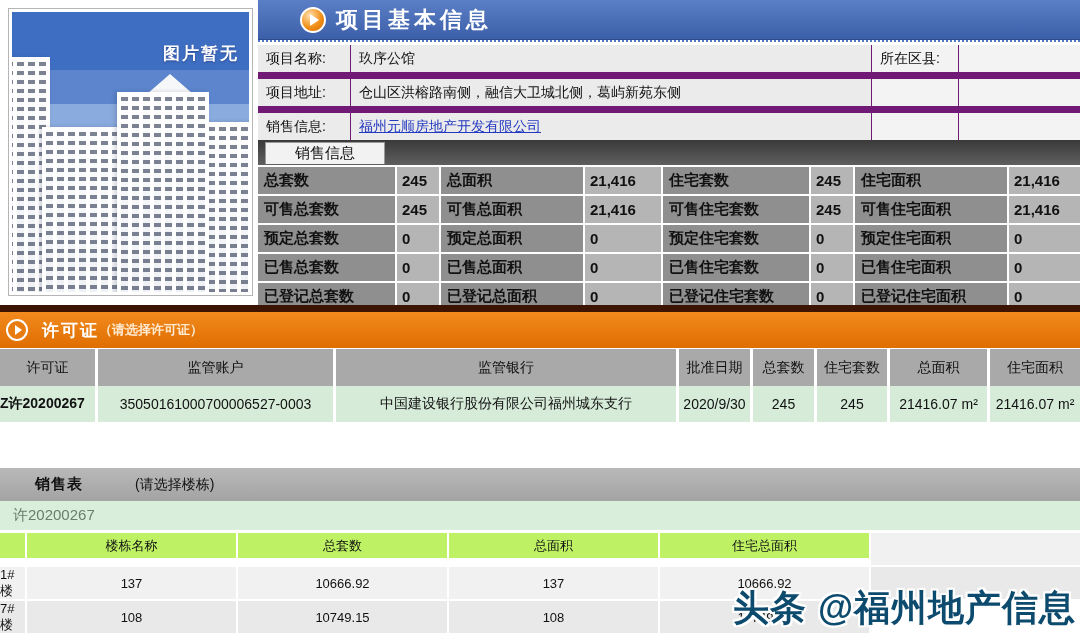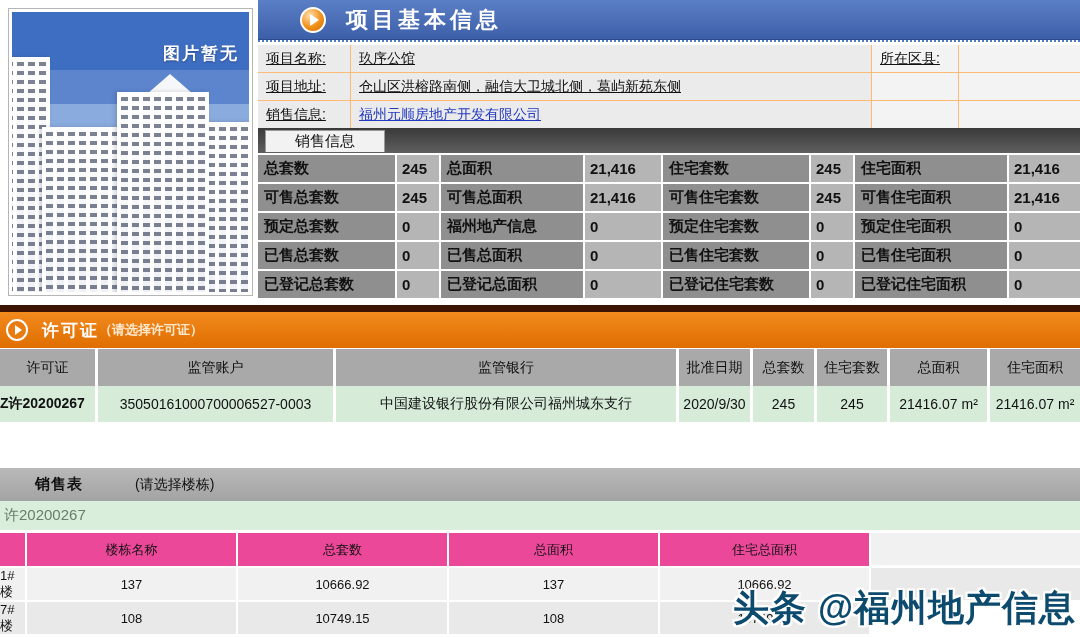--- a/index.html
+++ b/index.html
@@ -52,24 +52,24 @@
     background: linear-gradient(#5b7fc6, #3c5fa9);
     border-bottom: 1px solid #2c4a8c;
   }
   .play-icon-blue {
     width: 26px; height: 26px; border-radius: 50%; margin-left: 42px;
     background: radial-gradient(circle at 35% 30%, #ffe0b0, #f09018 55%, #d86c00);
     border: 2px solid #ffffff; display: flex; align-items: center; justify-content: center;
     flex: 0 0 auto;
   }
   .tri-white { width:0; height:0; border-left:9px solid #fff; border-top:6px solid transparent; border-bottom:6px solid transparent; margin-left:3px; }
-  .blue-header .hdr-title { color:#fff; font-size:22px; font-weight:bold; margin-left:20px; letter-spacing:4px; }
+  .blue-header .hdr-title { color:#fff; font-size:22px; font-weight:bold; margin-left:10px; letter-spacing:4px; }
   .dotted-rule { height: 5px; border-top: 2px dotted #4f7ac4; background:#fff; }
 
-  .info-rows { display: grid; grid-template-rows: 27px 27px 27px; row-gap: 1px; background:#fdba74;text-decoration:underline; }
+  .info-rows { display: grid; grid-template-rows: 27px 27px 27px; row-gap: 7px; background:#701a75; }
   .info-row { display: grid; grid-template-columns: 92px 520px 86px 1fr; column-gap: 1px; }
   .info-cell { background:#ebebeb; display:flex; align-items:center; font-size:14px; padding-left:8px; }
   .info-cell.right { background:#f3f3f3; }
   .company-link { color:#2339c0; text-decoration: underline; cursor: pointer; }
 
   .tab-strip {
     height: 25px; background: linear-gradient(#3a3a3a, #5f5f5f);
     display: flex; align-items: center;
   }
   .tab-sales-info {
@@ -109,24 +109,24 @@
   
   .sales-section { position: absolute; left: 0; top: 468px; width: 1080px; }
   .gray-bar {
     height: 33px; background: linear-gradient(#b9b9b9, #a3a3a3);
     display: flex; align-items: center;
   }
   .gray-bar .bar-title { font-size: 15px; font-weight: bold; margin-left: 35px; letter-spacing: 1px; }
   .gray-bar .bar-sub { font-size: 14px; margin-left: 52px; }
   .permit-row {
     height: 29px; background: #d9efdc; display: flex; align-items: center;
-    font-size: 15px; color: #6b7d6b; padding-left: 4px; cursor: pointer;
+    font-size: 15px; color: #6b7d6b; padding-left: 13px; cursor: pointer;
   }
   .bld-grid { display: grid; grid-template-columns: 25px 1fr 1fr 1fr 1fr 1fr; column-gap: 2px; background:#fff; margin-top: 3px; row-gap: 2px; }
-  .bld-head { height: 33px; background: #ec4899; display:flex; align-items:center; justify-content:center; font-size:13px; }
+  .bld-head { height: 25px; background: #bef264; display:flex; align-items:center; justify-content:center; font-size:13px; }
   .bld-cell { height: 32px; display:flex; align-items:center; justify-content:center; font-size:13px; }
   .bld-row1 .bld-cell { background: #f1f1f1; }
   .bld-row2 .bld-cell { background: #e9e9e9; }
   .bld-row-wrap { display: contents; cursor: pointer; }
 
   
   .watermark {
     position: absolute; right: 4px; bottom: 4px; z-index: 20;
     font-size: 36px; font-weight: bold; color: #0c4a6e; letter-spacing: 1px;
     text-shadow: 2px 2px 0 #fff, -2px -2px 0 #fff, 2px -2px 0 #fff, -2px 2px 0 #fff,
@@ -200,21 +200,21 @@
       <div class="si-label">可售总面积</div>
       <div class="si-value">21,416</div>
       <div class="si-label">可售住宅套数</div>
       <div class="si-value">245</div>
       <div class="si-label">可售住宅面积</div>
       <div class="si-value">21,416</div>
     </div>
     <div class="si-row">
       <div class="si-label">预定总套数</div>
       <div class="si-value">0</div>
-      <div class="si-label">福州地产信息</div>
+      <div class="si-label">预定总面积</div>
       <div class="si-value">0</div>
       <div class="si-label">预定住宅套数</div>
       <div class="si-value">0</div>
       <div class="si-label">预定住宅面积</div>
       <div class="si-value">0</div>
     </div>
     <div class="si-row">
       <div class="si-label">已售总套数</div>
       <div class="si-value">0</div>
       <div class="si-label">已售总面积</div>

